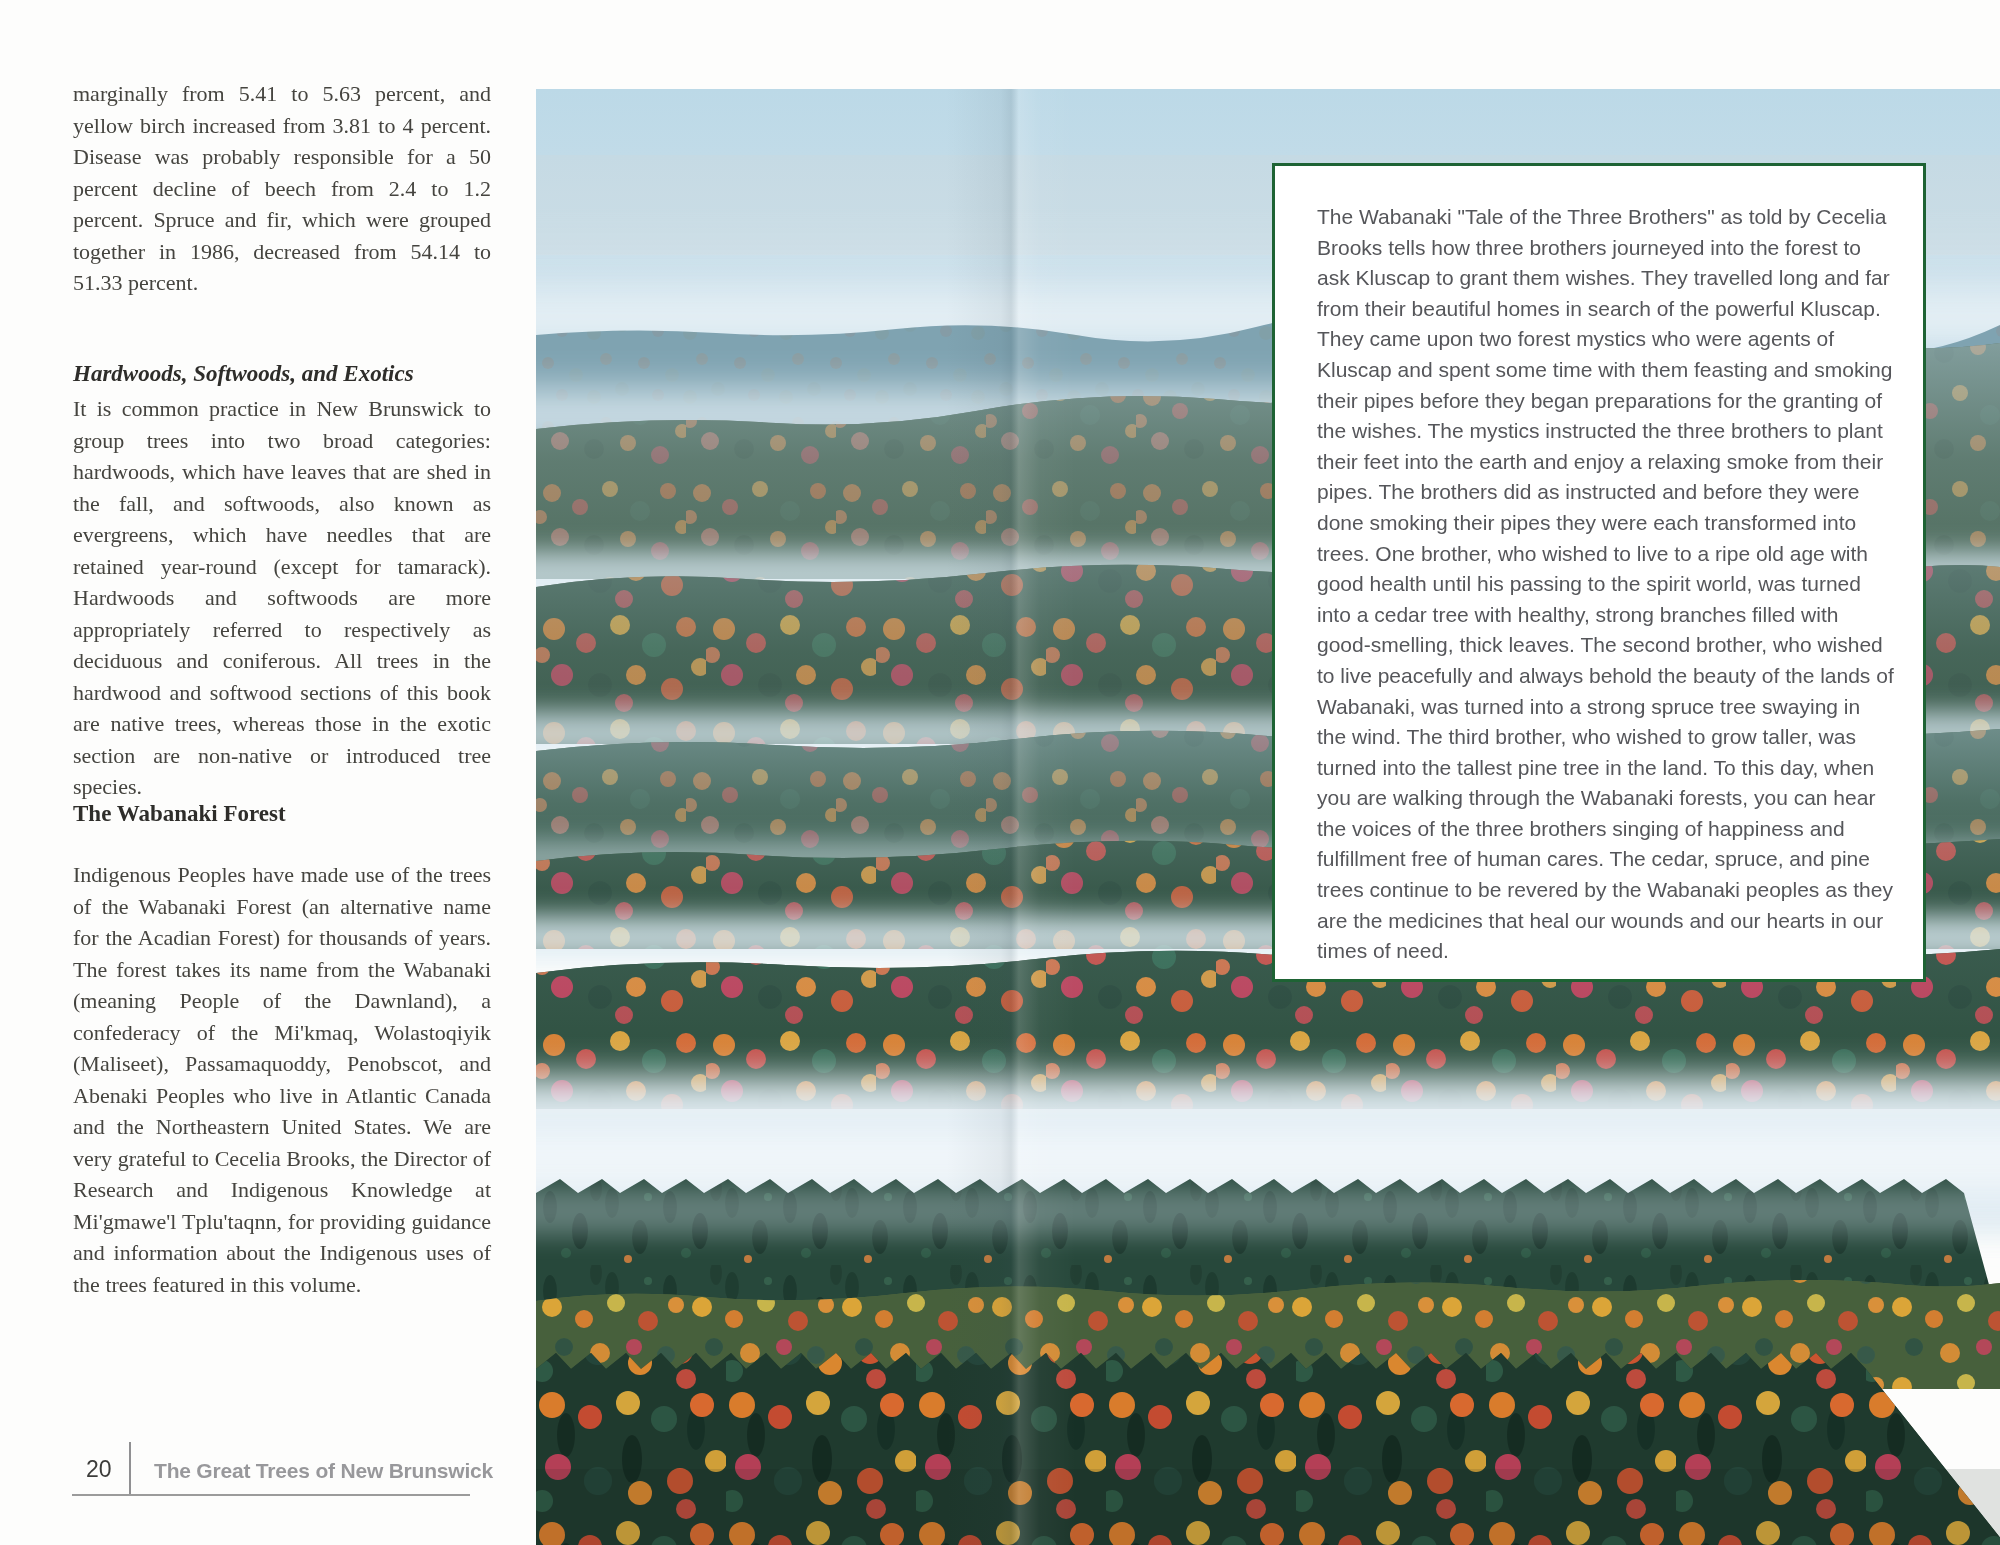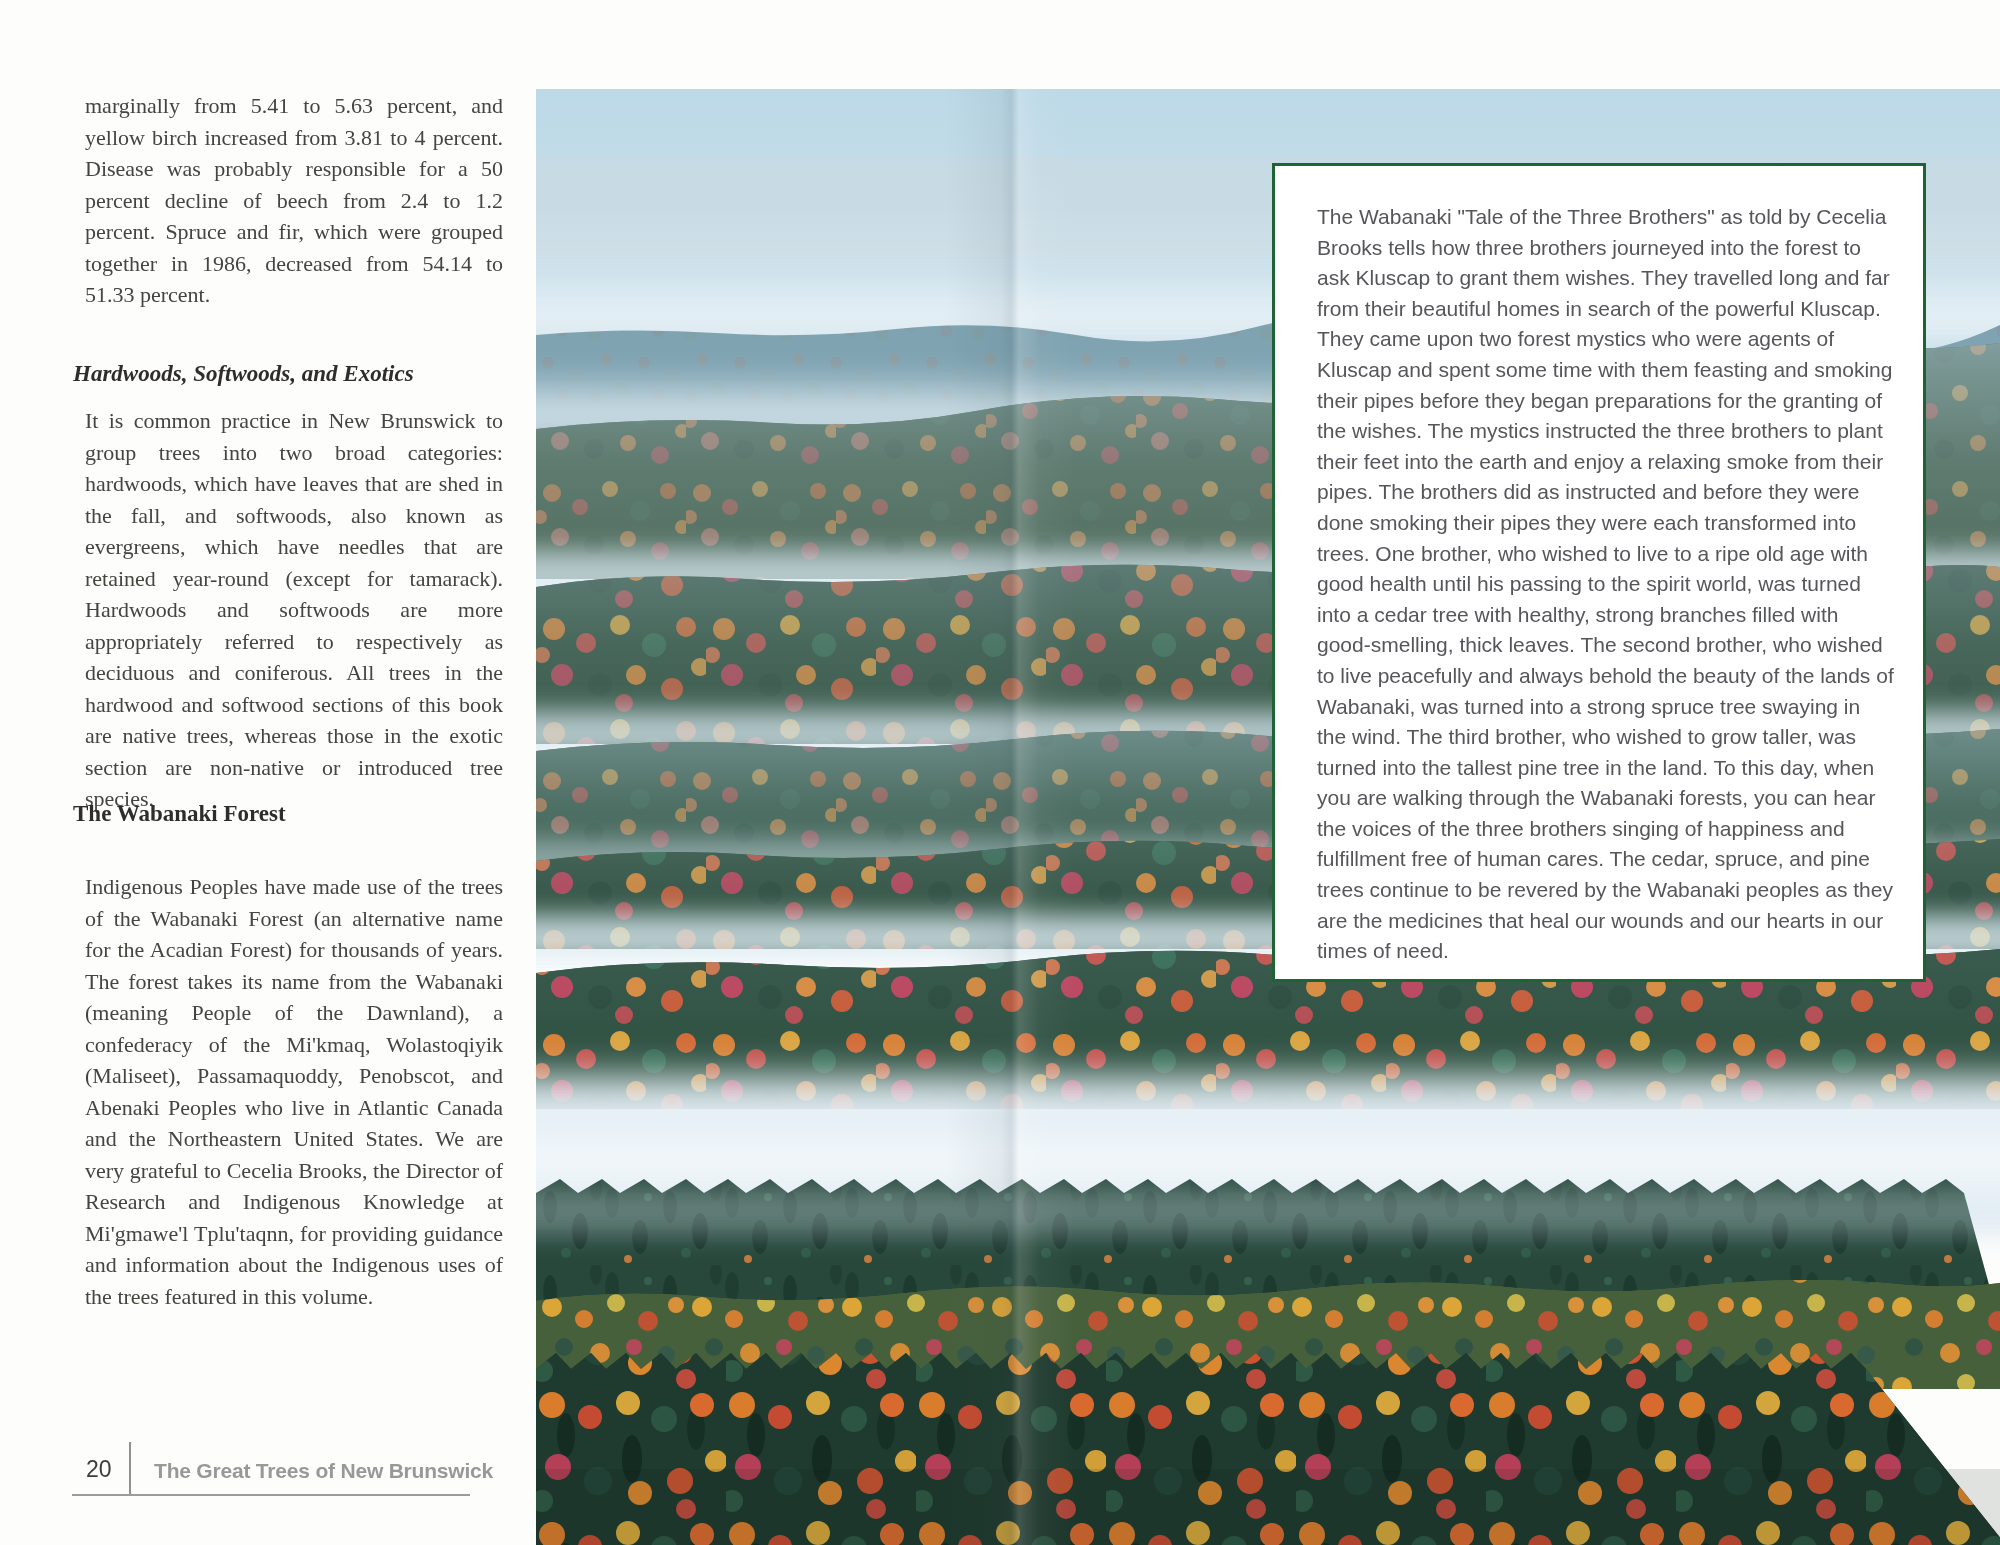--- a/index.html
+++ b/index.html
@@ -1,21 +1,21 @@
 <!DOCTYPE html>
 <html lang="en"><head>
 <meta charset="utf-8">
 <style>
   html,body{margin:0;padding:0;}
   .page{position:relative;width:2000px;height:1545px;background:#fdfdfc;overflow:hidden;
         font-family:"Liberation Serif",serif;}
   
   .abs{position:absolute;}
   .body-text{width:418px;font-size:22px;line-height:31.5px;color:#45443f;
-             text-align:justify;hyphens:auto;-webkit-hyphens:auto;margin:12px;}
+             text-align:justify;hyphens:auto;-webkit-hyphens:auto;margin:0;}
   .sec-heading{width:418px;font-size:23px;line-height:28px;font-weight:bold;color:#2e2d2a;margin:0;}
   
   .footer-num{font-family:"Liberation Sans",sans-serif;font-size:23px;color:#3c3c3a;}
   .footer-title{font-family:"Liberation Sans",sans-serif;font-size:21px;font-weight:bold;
                 color:#98989b;letter-spacing:-0.2px;}
   .footer-vline{width:2px;height:53px;background:#909092;}
   .footer-rule{width:398px;height:2px;background:#9b9b9b;}
   
   .photo{left:536px;top:89px;width:1464px;height:1456px;overflow:hidden;}
   .photo svg{display:block;width:100%;height:100%;}

